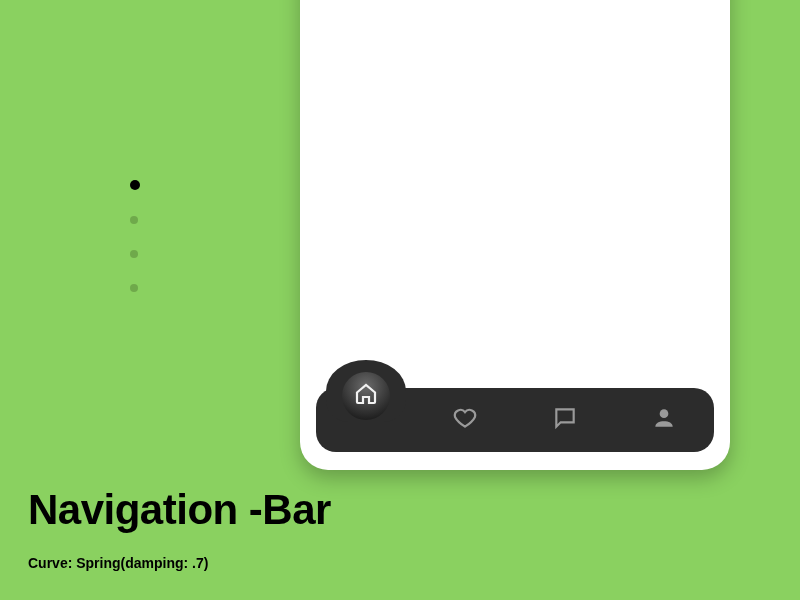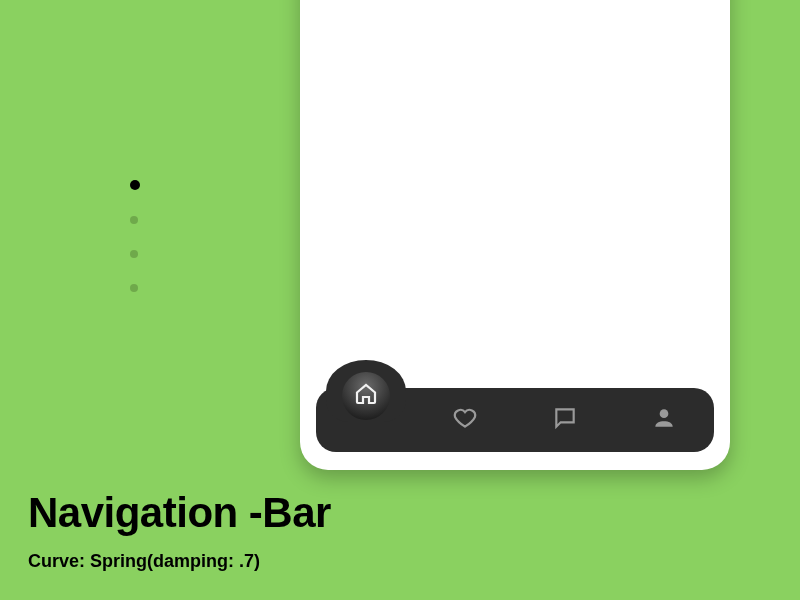--- a/index.html
+++ b/index.html
@@ -101,25 +101,25 @@
   .caption {
     position: absolute;
     left: 28px;
     bottom: 26px;
     color: #000;
   }
   .caption h1 {
     font-weight: 900;
     font-size: 42px;
     letter-spacing: -0.5px;
-    margin-bottom: 12px;
+    margin-bottom: 20px;
     font-family: "Arial Rounded MT Bold", "Arial Black", Arial, sans-serif;
   }
   .caption .meta {
-    font-size: 18px;
+    font-size: 14px;
     font-weight: 700;
     line-height: 1.4;
     font-family: "Arial Rounded MT Bold", "Arial Black", Arial, sans-serif;
   }
 </style>
 </head>
 <body>
 
 <div class="page-dots">
   <span class="dot active"></span>

